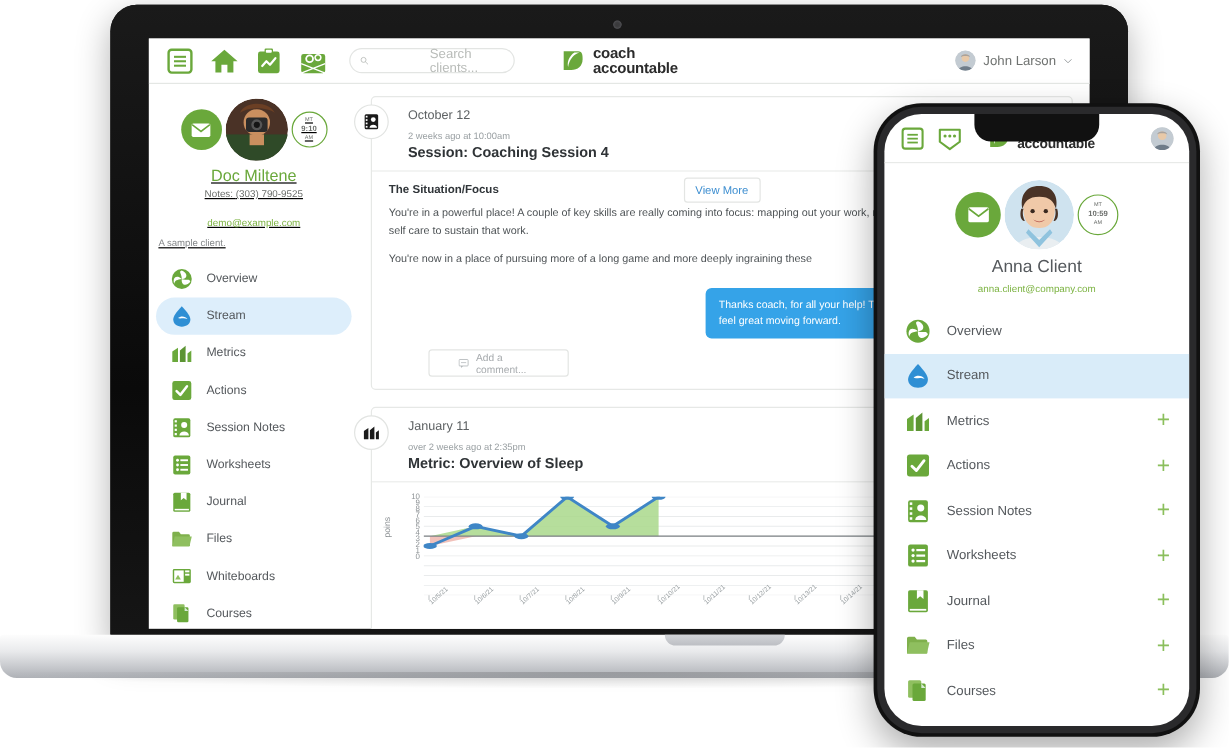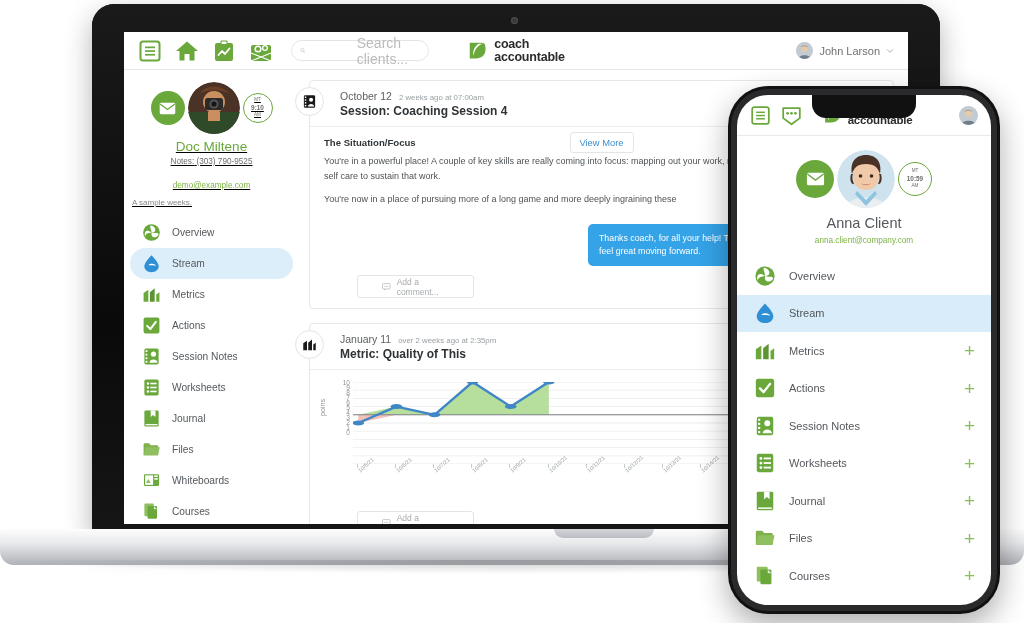--- a/index.html
+++ b/index.html
@@ -52,21 +52,21 @@
   .app-header {
     height: 38px; display: flex; align-items: center; gap: 0;
     border-bottom: 1px solid #e4e7e4; padding: 0 14px; background:#fff;
   }
   .hicons { display: flex; align-items: center; gap: 13px; }
   .hicon { width: 24px; height: 24px; display:block; }
   .searchbox {
     margin-left: 18px; width: 138px; height: 21px; border: 1px solid #e3e5e3;
     border-radius: 11px; display: flex; align-items: center; padding: 0 8px; gap: 5px;
   }
-  .search-ph { font-size: 14px; color: #b9bcb9; margin-left: 46px; }
+  .search-ph { font-size: 11px; color: #b9bcb9; margin-left: 46px; }
   .brand { position:absolute; left: 50%; transform: translateX(-50%); display:flex; align-items:center; gap:6px; }
   .brand-txt { font-size: 12.5px; font-weight: bold; color: #2b2b2b; line-height: 12.5px; letter-spacing:-.2px;}
   .user { margin-left:auto; display: flex; align-items: center; gap: 6px; }
   .user-name { font-size: 11px; color: #6f7270; }
   .avatar { border-radius: 50%; background:#cfd3d6; overflow:hidden; display:block; }
 
   
   .app-body { display: flex; height: 454px; }
   .sidebar { width: 175px; padding: 12px 0 0 0; }
   .profile { text-align: center; text-decoration: underline; }
@@ -103,21 +103,21 @@
   .card {
     border: 1px solid #e6e8e6; border-radius: 4px; background:#fff;
     margin-bottom: 14px; position: relative;
   }
   .card-head { display:flex; align-items:flex-start; padding: 9px 12px 8px 30px; }
   .badge-ic {
     position:absolute; left:-15px; top: 6px; width:29px; height:29px;
     border-radius:50%; background:#fff; border:1px solid #e2e4e2;
     display:flex; align-items:center; justify-content:center;
   }
-  .date-line { display:flex; align-items:baseline; gap: 7px; }
+  .date-line { display:flex; align-items:baseline; gap: 7px; flex-direction: column; }
   .c-date { font-size: 10.5px; color:#5d6163; }
   .c-ago  { font-size: 7.8px; color:#9aa0a3; }
   .c-title { font-size: 12px; color:#2f3336; font-weight:bold; margin-top: 2px; }
   .head-av { margin-left:auto; }
   .card-sep { height:1px; background:#ebedeb; }
   .card-body { padding: 10px 14px 6px 14px; position: relative; }
   .sec-title { font-size: 9.6px; font-weight:bold; color:#31363a; margin-bottom: 6px; }
   .para { font-size: 9px; color:#4e5356; line-height: 14.5px; margin-bottom: 9px; }
   .fade-row { position: relative; height: 22px; overflow:hidden; }
   .fade-row .para { margin:0; }
@@ -297,21 +297,21 @@
                 <span class="tm">9:10</span>
                 <span class="ap">AM</span>
               </div>
             </div>
             <div class="pname">Doc Miltene</div>
             <div class="pcell">
               <span>Notes:</span>
               <span>(303) 790-9525</span>
             </div>
             <div class="pmail">demo@example.com</div>
-            <div class="pnote">A sample weeks.</div>
+            <div class="pnote">A sample client.</div>
           </div>
 
           <div class="menu">
             <div class="mitem">
               <svg class="mi" viewBox="0 0 24 24">
                 <circle cx="12" cy="12" r="10.5" fill="#6aa83b"></circle>
                 <path d="M12 3 C18 5 19 12 12 12 C12 6 8 4 12 3 Z" fill="#fff"></path>
                 <path d="M21 15 C17 20 11 19 12 12 C17 14 20 11 21 15 Z" fill="#fff"></path>
                 <path d="M4 17 C2 11 6 7 12 12 C7 13 5 13 4 17 Z" fill="#fff"></path>
               </svg>
@@ -410,21 +410,21 @@
                 <rect x="4.5" y="13" width="2.3" height="2.3" fill="#fff"></rect>
                 <rect x="4.5" y="17.5" width="2.3" height="2.3" fill="#fff"></rect>
                 <circle cx="14.5" cy="9" r="3.2" fill="#fff"></circle>
                 <path d="M9.5 20 C9.5 14.5 19.5 14.5 19.5 20 Z" fill="#fff"></path>
               </svg>
             </div>
             <div class="card-head">
               <div>
                 <div class="date-line">
                   <span class="c-date">October 12</span>
-                  <span class="c-ago">2 weeks ago at 07:00am</span>
+                  <span class="c-ago">2 weeks ago at 10:00am</span>
                 </div>
                 <div class="c-title">Session: Coaching Session 4</div>
               </div>
               <div class="head-av">
                 <svg class="avatar" width="23" height="23" viewBox="0 0 40 40">
                   <circle cx="20" cy="20" r="20" fill="#c3cbd2"></circle>
                   <circle cx="20" cy="15" r="7.5" fill="#e8c9a8"></circle>
                   <path d="M11 13 C12 6 28 6 29 13 C26 10 14 10 11 13 Z" fill="#a9a29c"></path>
                   <path d="M5 40 C7 28 33 28 35 40 Z" fill="#6f7c89"></path>
                 </svg>
@@ -467,21 +467,21 @@
                 <path d="M10 21 L10 9 L16 4 L16 21 Z" fill="#1a1a1a"></path>
                 <path d="M18 21 L18 12 L22 9 L22 21 Z" fill="#1a1a1a"></path>
               </svg>
             </div>
             <div class="card-head">
               <div>
                 <div class="date-line">
                   <span class="c-date">January 11</span>
                   <span class="c-ago">over 2 weeks ago at 2:35pm</span>
                 </div>
-                <div class="c-title">Metric: Quality of This</div>
+                <div class="c-title">Metric: Overview of Sleep</div>
               </div>
             </div>
             <div class="card-sep"></div>
             <div class="chart-wrap">
               <div class="chart">
                 <div class="ylabel">poins</div>
                 <div class="yticks" id="yticks">
                     <div class="ytick" style="top: 54px;">0</div>
                     <div class="ytick" style="top: 49px;">1</div>
                     <div class="ytick" style="top: 44px;">2</div>

